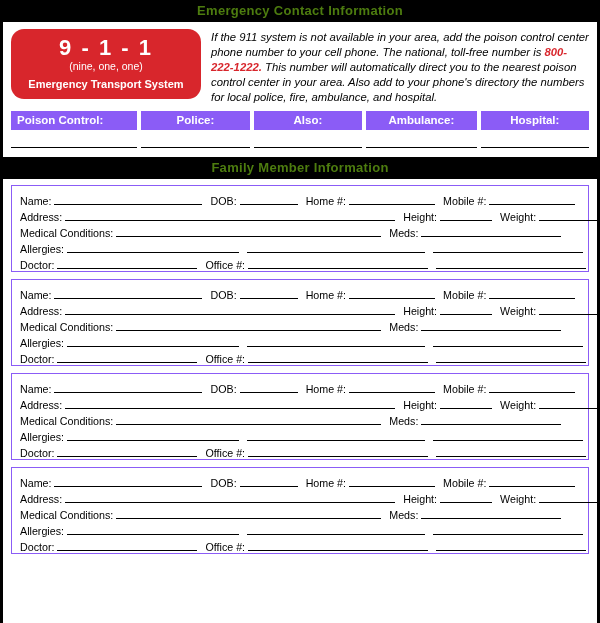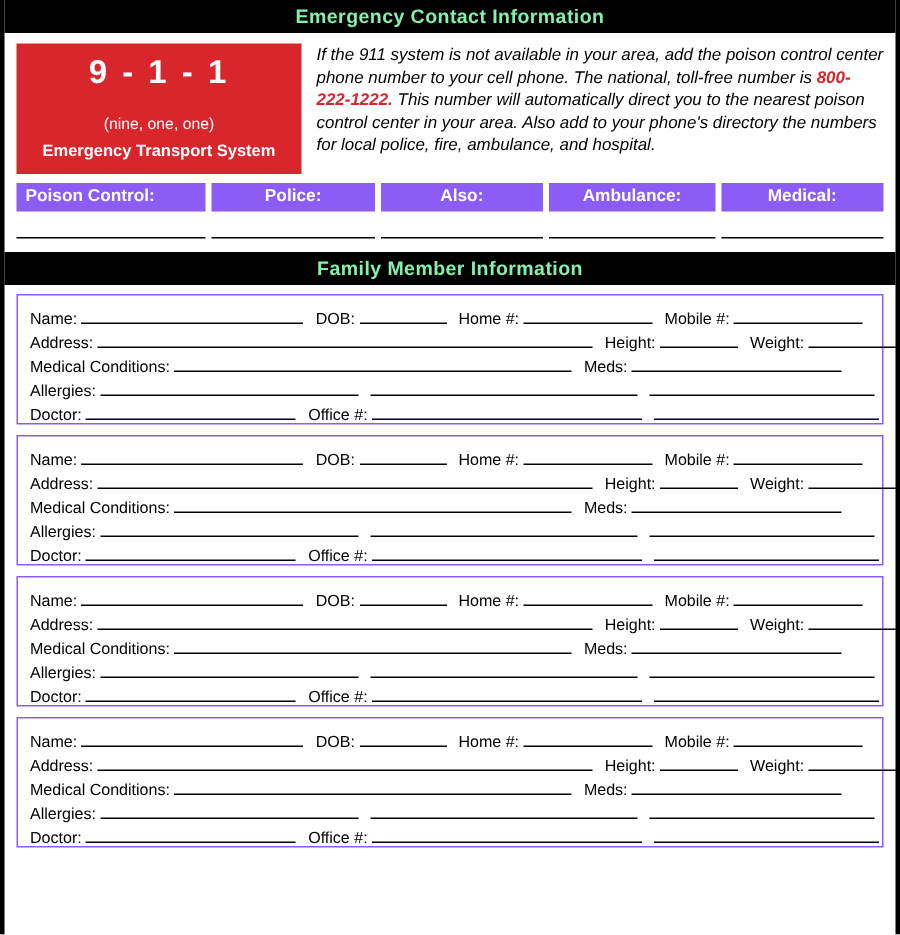--- a/index.html
+++ b/index.html
@@ -21,21 +21,21 @@
     width: 600px;
     height: 623px;
     box-sizing: border-box;
     border-left: 3px solid #000;
     border-right: 3px solid #000;
   }
 
   
   .section-bar {
     background: #000000;
-    color: #86efac;
+    color: #4d7c0f;
     text-align: center;
     font-weight: bold;
     font-size: 13px;
     letter-spacing: 0.3px;
     padding: 3px 0 4px 0;
   }
 
   
   .emergency-row {
     display: flex;
@@ -44,31 +44,32 @@
     gap: 10px;
   }
   .badge-911 {
     background: #d8262c;
     color: #ffffff;
     width: 190px;
     min-width: 190px;
     text-align: center;
     padding: 7px 4px 8px 4px;
     box-sizing: border-box;
+    border-radius: 13px;
   }
   .badge-911 .big {
     font-size: 22px;
     font-weight: bold;
     letter-spacing: 2px;
     line-height: 1.1;
   }
   .badge-911 .sub {
     font-size: 10.5px;
     line-height: 1.3;
-    margin-top: 17px;
+    margin-top: 0;
   }
   .badge-911 .sys {
     font-size: 11px;
     font-weight: bold;
     margin-top: 4px;
     line-height: 1.2;
   }
   .emergency-text {
     font-size: 11.3px;
     line-height: 1.32;
@@ -179,21 +180,21 @@
     <div class="emergency-text">
       <span>If the 911 system is not available in your area, add the poison control center phone number to your cell phone. The national, toll-free number is </span><span class="poison-number">800-222-1222.</span><span> This number will automatically direct you to the nearest poison control center in your area. Also add to your phone's directory the numbers for local police, fire, ambulance, and hospital.</span>
     </div>
   </div>
 
   <div class="contact-bar">
     <div class="contact-label w1">Poison Control:</div>
     <div class="contact-label w2">Police:</div>
     <div class="contact-label w3">Also:</div>
     <div class="contact-label w4">Ambulance:</div>
-    <div class="contact-label w5">Medical:</div>
+    <div class="contact-label w5">Hospital:</div>
   </div>
 
   <div class="contact-lines">
     <div class="cline w1"></div>
     <div class="cline w2"></div>
     <div class="cline w3"></div>
     <div class="cline w4"></div>
     <div class="cline w5"></div>
   </div>
 

